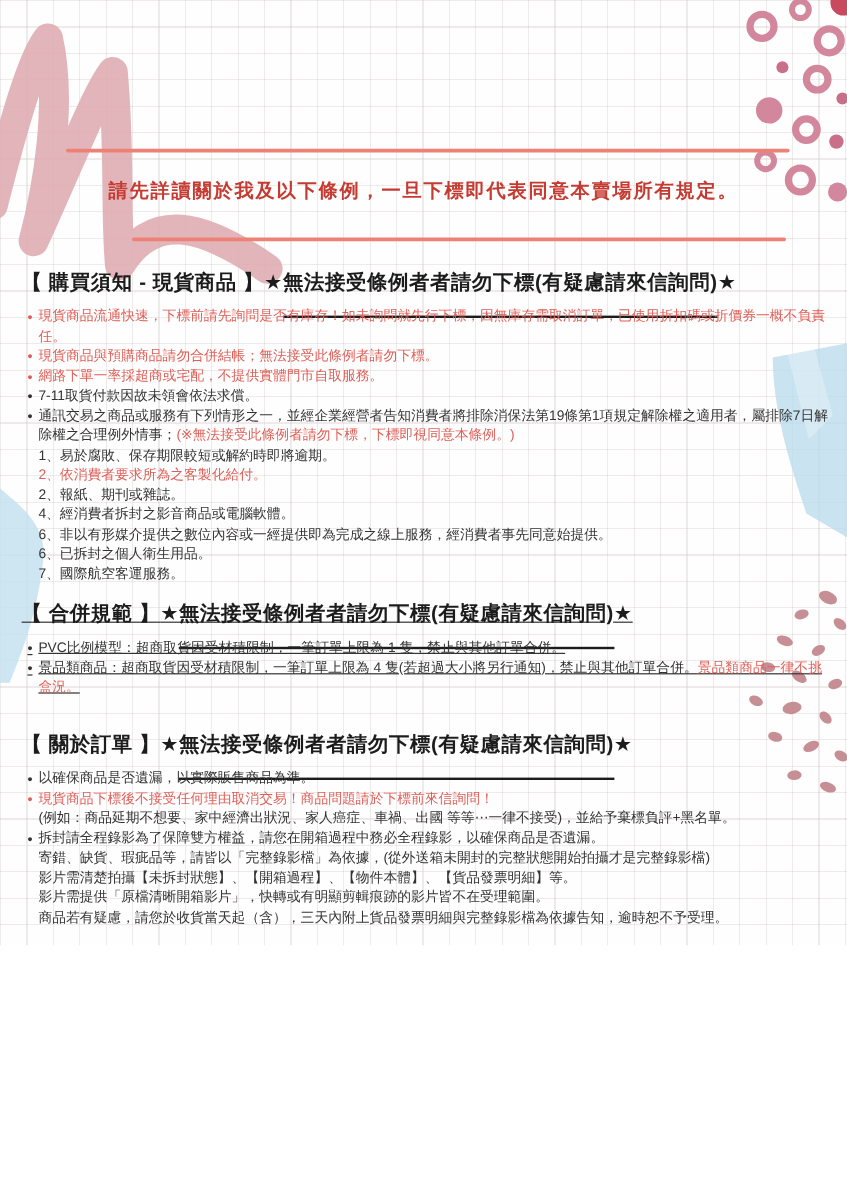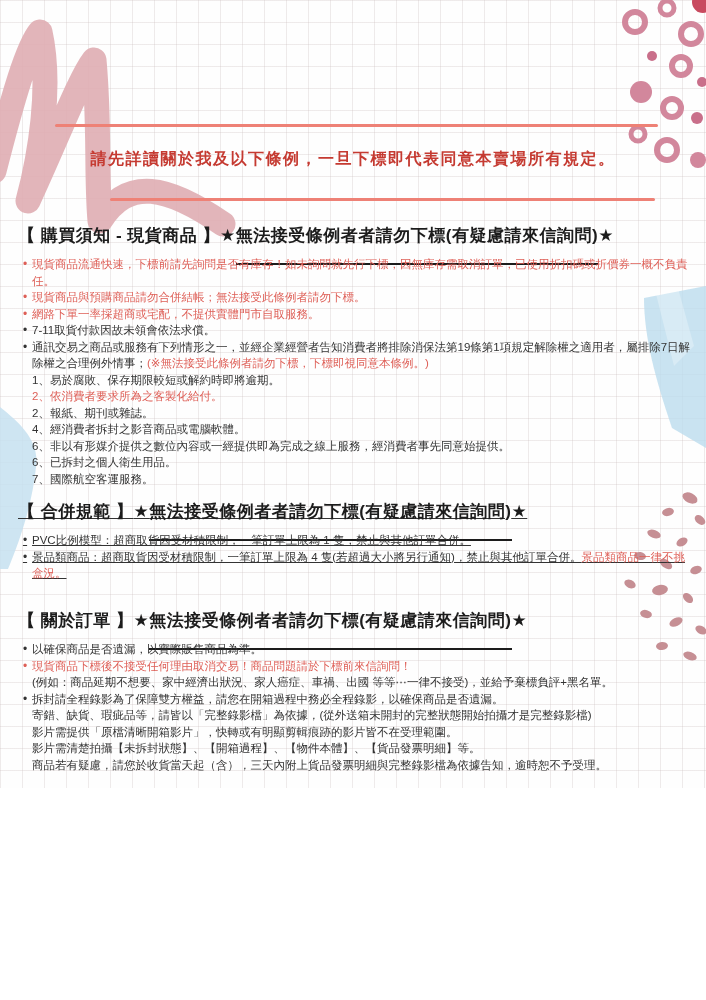--- a/index.html
+++ b/index.html
@@ -179,22 +179,22 @@
       <div class="row red">
           <span class="dot">•</span>
           <span class="txt">現貨商品下標後不接受任何理由取消交易！商品問題請於下標前來信詢問！</span>
         </div>
       <div class="plain black">(例如：商品延期不想要、家中經濟出狀況、家人癌症、車禍、出國 等等⋯一律不接受)，並給予棄標負評+黑名單。</div>
       <div class="row black">
           <span class="dot">•</span>
           <span class="txt">拆封請全程錄影為了保障雙方權益，請您在開箱過程中務必全程錄影，以確保商品是否遺漏。</span>
         </div>
       <div class="plain black">寄錯、缺貨、瑕疵品等，請皆以「完整錄影檔」為依據，(從外送箱未開封的完整狀態開始拍攝才是完整錄影檔)</div>
+      <div class="plain black">影片需清楚拍攝【未拆封狀態】、【開箱過程】、【物件本體】、【貨品發票明細】等。</div>
       <div class="plain black">影片需提供「原檔清晰開箱影片」，快轉或有明顯剪輯痕跡的影片皆不在受理範圍。</div>
-      <div class="plain black">影片需清楚拍攝【未拆封狀態】、【開箱過程】、【物件本體】、【貨品發票明細】等。</div>
       <div class="plain black">商品若有疑慮，請您於收貨當天起（含），三天內附上貨品發票明細與完整錄影檔為依據告知，逾時恕不予受理。</div>
     </div>
   </section>
 
   <div class="logo">
     <span class="logo-cjk">豬帽子</span>
     <span class="logo-latin">Boarhat</span>
   </div>
 
 </div>

